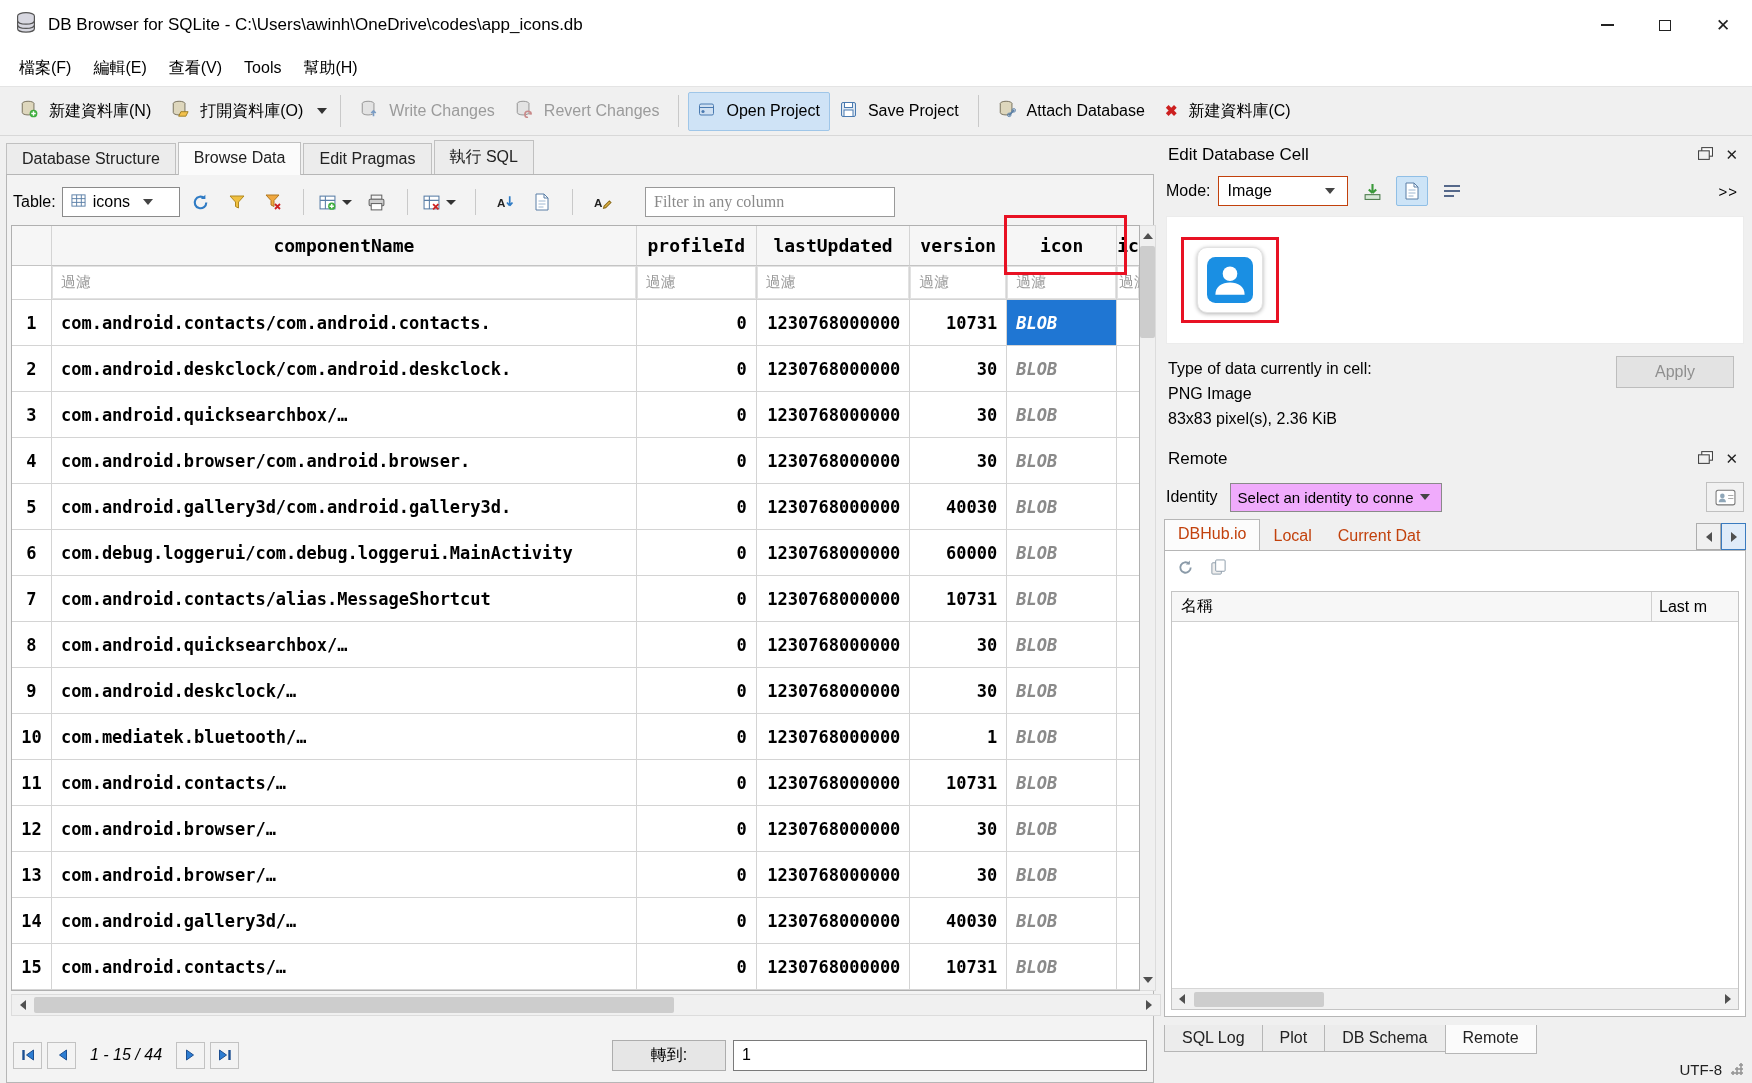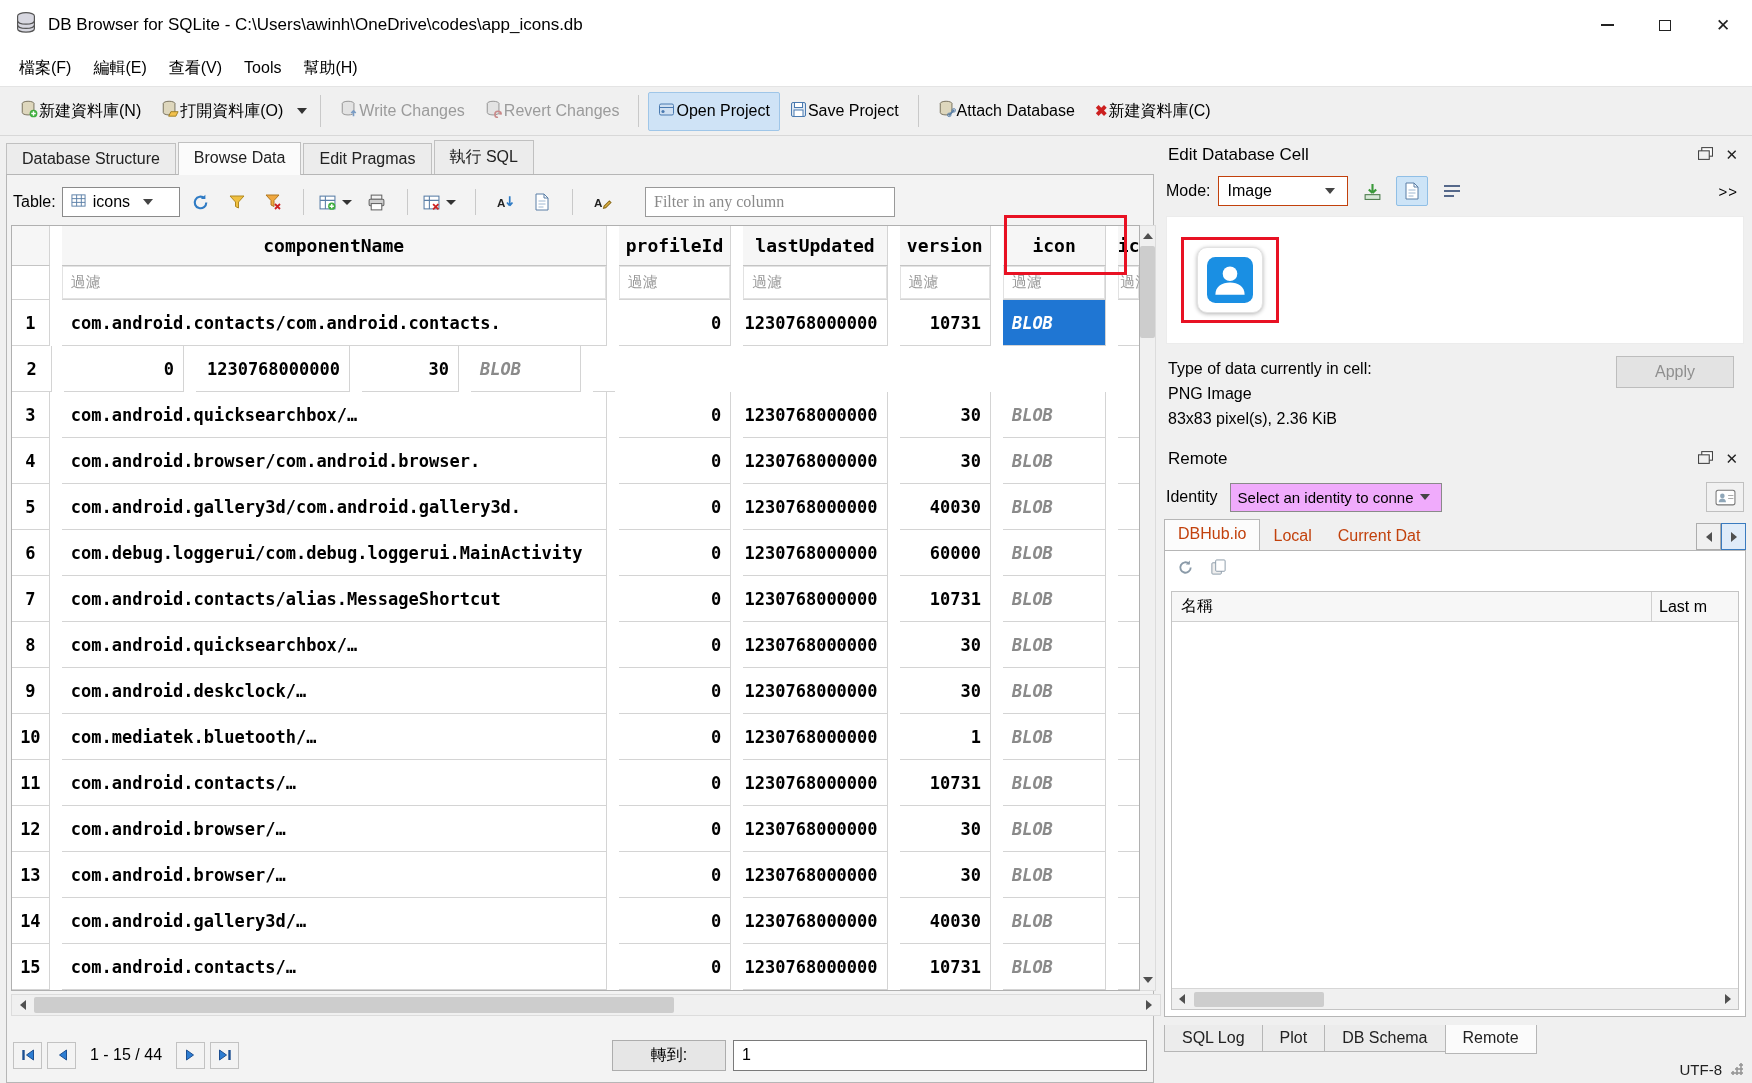--- a/index.html
+++ b/index.html
@@ -14,21 +14,21 @@
   .min-glyph { width:13px; height:2px; background:#222; display:inline-block; }
   .max-glyph { width:12px; height:11px; border:1.5px solid #222; display:inline-block; }
   .close-glyph { font-size:17px; }
 
   
   .menubar { height:36px; background:#ffffff; display:flex; align-items:center; padding-left:8px; }
   .menu-item { padding:6px 11px; font-size:16px; }
 
   
   .toolbar { height:50px; background:#f0f0f0; display:flex; align-items:center; padding:0 10px; border-top:1px solid #e4e4e4; border-bottom:1px solid #d8d8d8; }
-  .tb-btn { display:flex; align-items:center; gap:1px; padding:8px 9px; font-size:16px; white-space:nowrap; border:1px solid transparent; border-radius:2px; }
+  .tb-btn { display:flex; align-items:center; gap:11px; padding:8px 9px; font-size:16px; white-space:nowrap; border:1px solid transparent; border-radius:2px; }
   .tb-btn.disabled { color:#9b9b9b; }
   .tb-btn.highlight { background:#cfe3f6; border:1px solid #9fc6e8; }
   .tb-sep { width:1px; height:32px; background:#c9c9c9; margin:0 9px; }
   .caret-down { width:0; height:0; border-left:5px solid transparent; border-right:5px solid transparent; border-top:6px solid #333; display:inline-block; margin:0 4px; }
   .close-x { color:#cc1f1f; font-weight:bold; font-size:15px; }
 
   
   .main { display:flex; height:947px; }
   .left { width:1154px; display:flex; flex-direction:column; padding:4px 0 0 6px; }
   .right { flex:1; display:flex; flex-direction:column; padding:4px 6px 0 10px; }
@@ -45,21 +45,21 @@
   .lbl { font-size:16px; }
   .combo { background:#fff; border:1px solid #8a8a8a; height:30px; display:flex; align-items:center; padding:0 8px; gap:7px; }
   .combo .caret-down { border-top-color:#444; margin-left:6px; }
   .icon-btn { min-width:30px; height:30px; display:flex; align-items:center; justify-content:center; border-radius:2px; gap:2px; }
   .filter-input { margin-left:auto; margin-right:252px; width:250px; height:30px; border:1px solid #999; padding:0 8px; font-size:16px; font-family:"Liberation Serif",serif; }
   .filter-input::placeholder { color:#8a8a8a; }
 
   
   .grid-area { position:relative; display:flex; }
   .grid { width:1129px; border:1px solid #b0b0b0; background:#fff; }
-  .grid-row, .header-row, .filter-row { display:flex; background:#fff;gap:12px; }
+  .grid-row, .header-row, .filter-row { display:flex; background:#fff; }
   .grid-row { height:46px; }
   .header-row { height:40px; }
   .filter-row { height:34px; }
   .cell { border-right:1px solid #d4d4d4; border-bottom:1px solid #d4d4d4; display:flex; align-items:center; padding:0 9px; font-family:"DejaVu Sans Mono",monospace; font-weight:bold; font-size:17px; overflow:hidden; white-space:nowrap; }
   .header-row .cell { justify-content:center; font-size:18px; background:#f6f6f6; border-bottom:1px solid #c4c4c4; }
   .filter-row .cell { font-weight:normal; font-size:15px; color:#9a9a9a; font-family:"Liberation Sans",sans-serif; box-shadow:inset 0 0 0 1px #e2e2e2; }
   .cell.num { justify-content:flex-end; }
   .c-num { width:40px; justify-content:center; padding:0 4px; }
   .c-name { width:586px; }
   .c-profile { width:120px; }
@@ -81,21 +81,21 @@
   .vs-thumb { width:15px; height:92px; background:#cdcdcd; border-radius:2px; }
   .vs-space { flex:1; }
   .hscroll { height:22px; background:#f0f0f0; border:1px solid #dcdcdc; display:flex; align-items:center; margin-top:3px; width:1150px; }
   .hs-btn { width:22px; height:100%; display:flex; align-items:center; justify-content:center; }
   .hs-thumb { width:640px; height:16px; background:#cdcdcd; border-radius:2px; }
   .hs-space { flex:1; }
 
   
   .navrow { margin-top:auto; height:42px; display:flex; align-items:center; gap:5px; padding:0 2px 4px 2px; }
   .nav-btn { width:29px; height:27px; background:#f3f3f3; border:1px solid #c2c2c2; display:flex; align-items:center; justify-content:center; }
-  .record-range { font-size:16px; margin:0 9px; }
+  .record-range { font-size:16px; margin:0 9px;font-style:italic; }
   .goto-btn { margin-left:auto; width:114px; height:31px; background:#e6e6e6; border:1px solid #adadad; display:flex; align-items:center; justify-content:center; font-size:16px; }
   .goto-input { width:414px; height:31px; border:1px solid #7a7a7a; font-size:16px; padding:0 8px; margin-left:2px; }
 
   
   .dock-header { height:30px; display:flex; align-items:center; font-size:17px; padding:0 4px; }
   .dock-icons { margin-left:auto; display:flex; gap:12px; align-items:center; padding-right:4px; }
   .x-small { font-size:15px; color:#222; }
 
   .mode-row { display:flex; align-items:center; gap:8px; padding:6px 2px; }
   .mode-combo { width:130px; height:30px; border:1px solid #c2410c; background:#fff; display:flex; align-items:center; padding:0 8px; }
@@ -371,20 +371,21 @@
                 <div class="cell c-name">com.android.contacts/com.android.contacts.</div>
                 <div class="cell c-profile num">0</div>
                 <div class="cell c-updated num">1230768000000</div>
                 <div class="cell c-version num">10731</div>
                 <div class="cell c-icon blob selected">BLOB</div>
                 <div class="cell c-part"></div>
               </div>
 
               <div class="grid-row">
                 <div class="cell c-num">2</div>
+                <div class="cell c-name">com.android.deskclock/com.android.deskclock.</div>
                 <div class="cell c-profile num">0</div>
                 <div class="cell c-updated num">1230768000000</div>
                 <div class="cell c-version num">30</div>
                 <div class="cell c-icon blob">BLOB</div>
                 <div class="cell c-part"></div>
               </div>
 
               <div class="grid-row">
                 <div class="cell c-num">3</div>
                 <div class="cell c-name">com.android.quicksearchbox/…</div>

